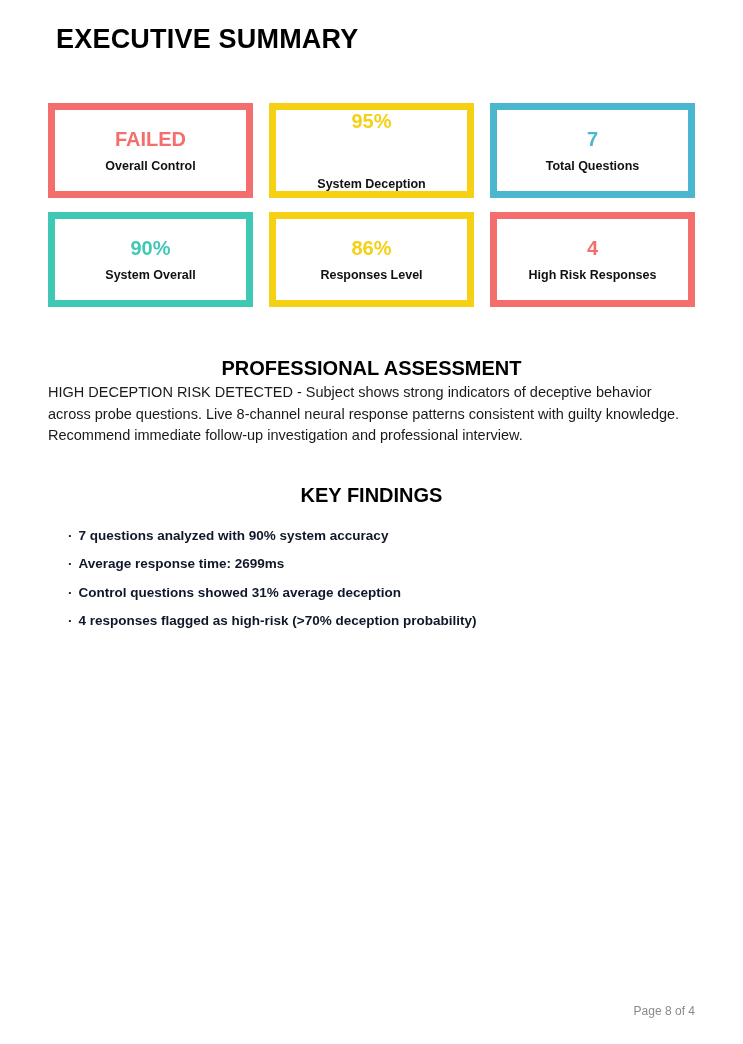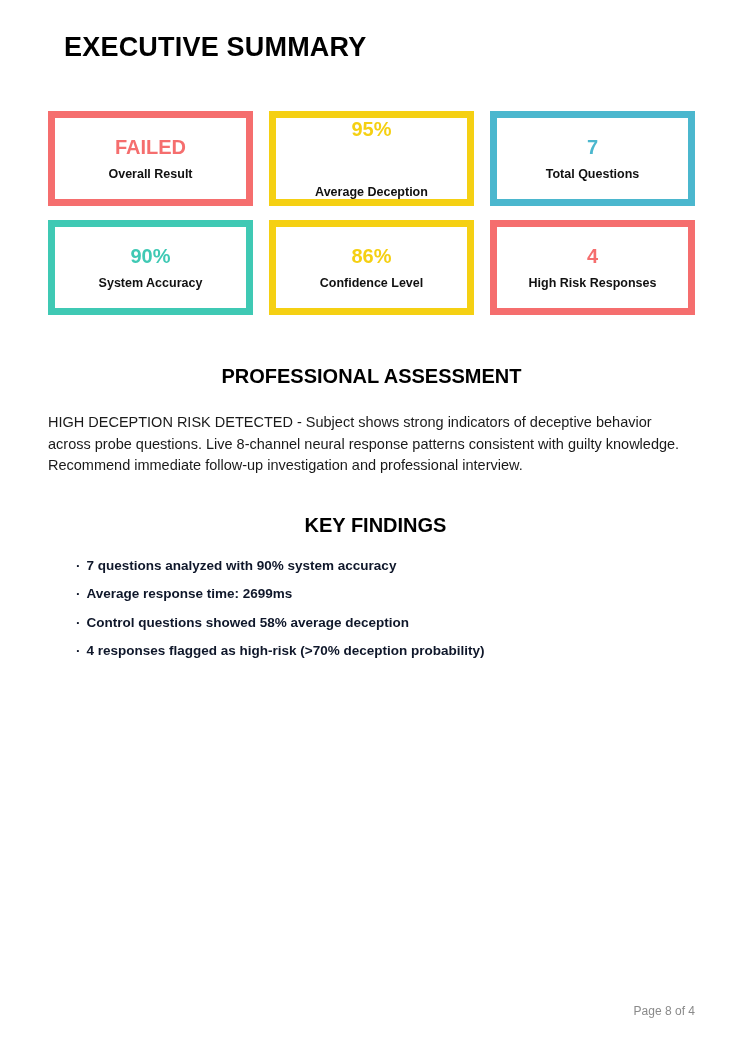--- a/index.html
+++ b/index.html
@@ -20,21 +20,21 @@
     box-sizing: border-box;
     width: 743px;
     height: 1044px;
     position: relative;
   }
   .doc-title {
     font-size: 27px;
     font-weight: bold;
     letter-spacing: 0.2px;
     color: #000000;
-    margin: 16px;
+    margin: 8px;
     line-height: 31px;
   }
   .stat-grid {
     margin-top: 48px;
     display: grid;
     grid-template-columns: repeat(3, 1fr);
     column-gap: 16px;
     row-gap: 14px;
   }
   .stat-card {
@@ -62,27 +62,27 @@
   .section-heading {
     font-size: 20px;
     font-weight: bold;
     color: #000000;
     margin: 0;
     line-height: 23px;
     text-align: center;
   }
   .section-assessment { margin-top: 50px; }
   .assessment-body {
-    margin: 24px 0 0 0;
+    margin: 2px 0 0 0;
     font-size: 14.5px;
     font-weight: normal;
     line-height: 21.5px;
     color: #1a1a1a;
   }
-  .section-findings { margin-top: 37px; margin-left: 8px; }
+  .section-findings { margin-top: 37px; }
   .findings-list {
     list-style: none;
     margin: 21px 0 0 0;
     padding: 0 0 0 20px;
   }
   .findings-list li {
     font-size: 13.5px;
     font-weight: bold;
     color: #0f172a;
     line-height: 16px;
@@ -104,60 +104,60 @@
 <body>
 
 <div class="page">
 
   <h1 class="doc-title">EXECUTIVE SUMMARY</h1>
 
   <div class="stat-grid">
 
     <div class="stat-card" style="border-color: rgb(245, 110, 110);">
       <div class="stat-value" style="color: rgb(245, 110, 110);">FAILED</div>
-      <div class="stat-label">Overall Result</div>
+      <div class="stat-label">Overall Control</div>
     </div>
 
     <div class="stat-card" style="border-color: rgb(245, 208, 19); justify-content: space-between;">
       <div class="stat-value" style="color: rgb(245, 208, 19);">95%</div>
-      <div class="stat-label">Average Deception</div>
+      <div class="stat-label">System Deception</div>
     </div>
 
     <div class="stat-card" style="border-color: rgb(75, 183, 206);">
       <div class="stat-value" style="color: rgb(75, 183, 206);">7</div>
       <div class="stat-label">Total Questions</div>
     </div>
 
     <div class="stat-card" style="border-color: rgb(63, 201, 180);">
       <div class="stat-value" style="color: rgb(63, 201, 180);">90%</div>
-      <div class="stat-label">System Accuracy</div>
+      <div class="stat-label">System Overall</div>
     </div>
 
     <div class="stat-card" style="border-color: rgb(245, 208, 19);">
       <div class="stat-value" style="color: rgb(245, 208, 19);">86%</div>
-      <div class="stat-label">Confidence Level</div>
+      <div class="stat-label">Responses Level</div>
     </div>
 
     <div class="stat-card" style="border-color: rgb(245, 110, 110);">
       <div class="stat-value" style="color: rgb(245, 110, 110);">4</div>
       <div class="stat-label">High Risk Responses</div>
     </div>
 
   </div>
 
   <div class="section-assessment">
     <h2 class="section-heading">PROFESSIONAL ASSESSMENT</h2>
     <p class="assessment-body">HIGH DECEPTION RISK DETECTED - Subject shows strong indicators of deceptive behavior across probe questions. Live 8-channel neural response patterns consistent with guilty knowledge. Recommend immediate follow-up investigation and professional interview.</p>
   </div>
 
   <div class="section-findings">
     <h2 class="section-heading">KEY FINDINGS</h2>
     <ul class="findings-list">
       <li><span class="bullet-dot">·</span><span>7 questions analyzed with 90% system accuracy</span></li>
       <li><span class="bullet-dot">·</span><span>Average response time: 2699ms</span></li>
-      <li><span class="bullet-dot">·</span><span>Control questions showed 58% average deception</span></li>
+      <li><span class="bullet-dot">·</span><span>Control questions showed 31% average deception</span></li>
       <li><span class="bullet-dot">·</span><span>4 responses flagged as high-risk (&gt;70% deception probability)</span></li>
     </ul>
   </div>
 
   <div class="page-footer">Page 8 of 4</div>
 
 </div>
 
 </body></html>

